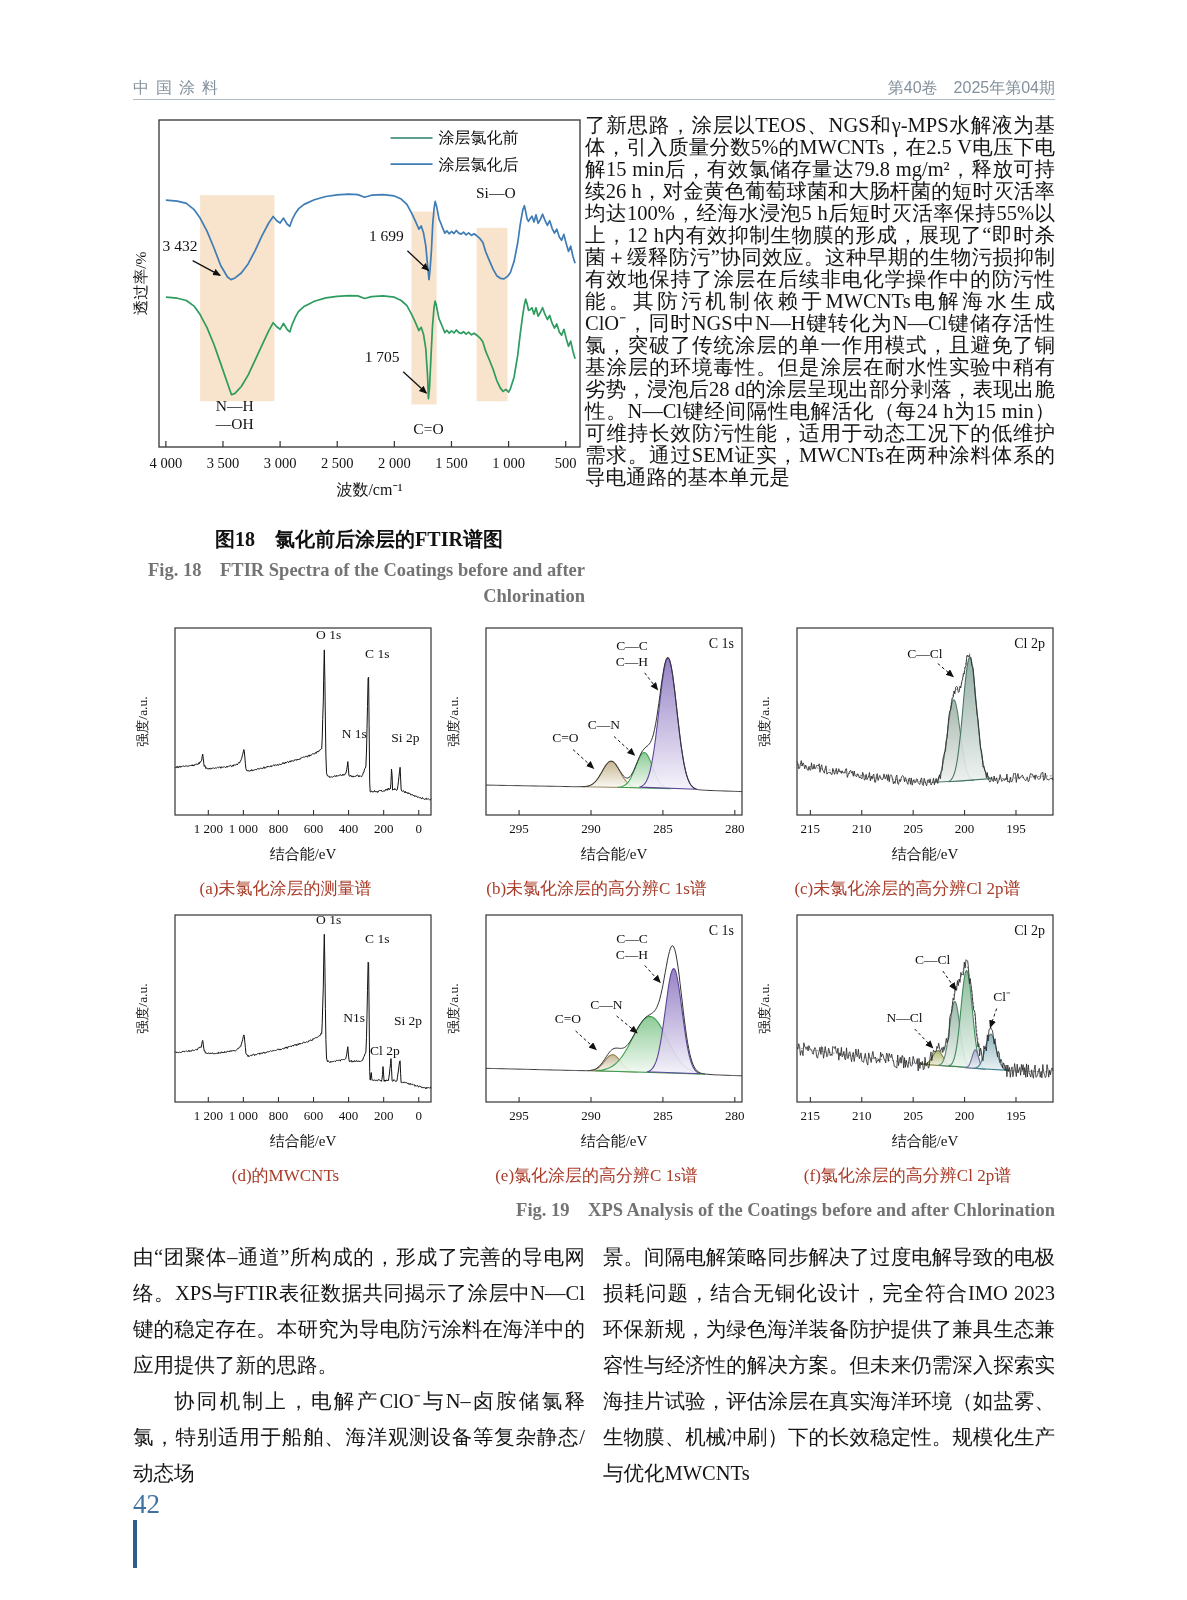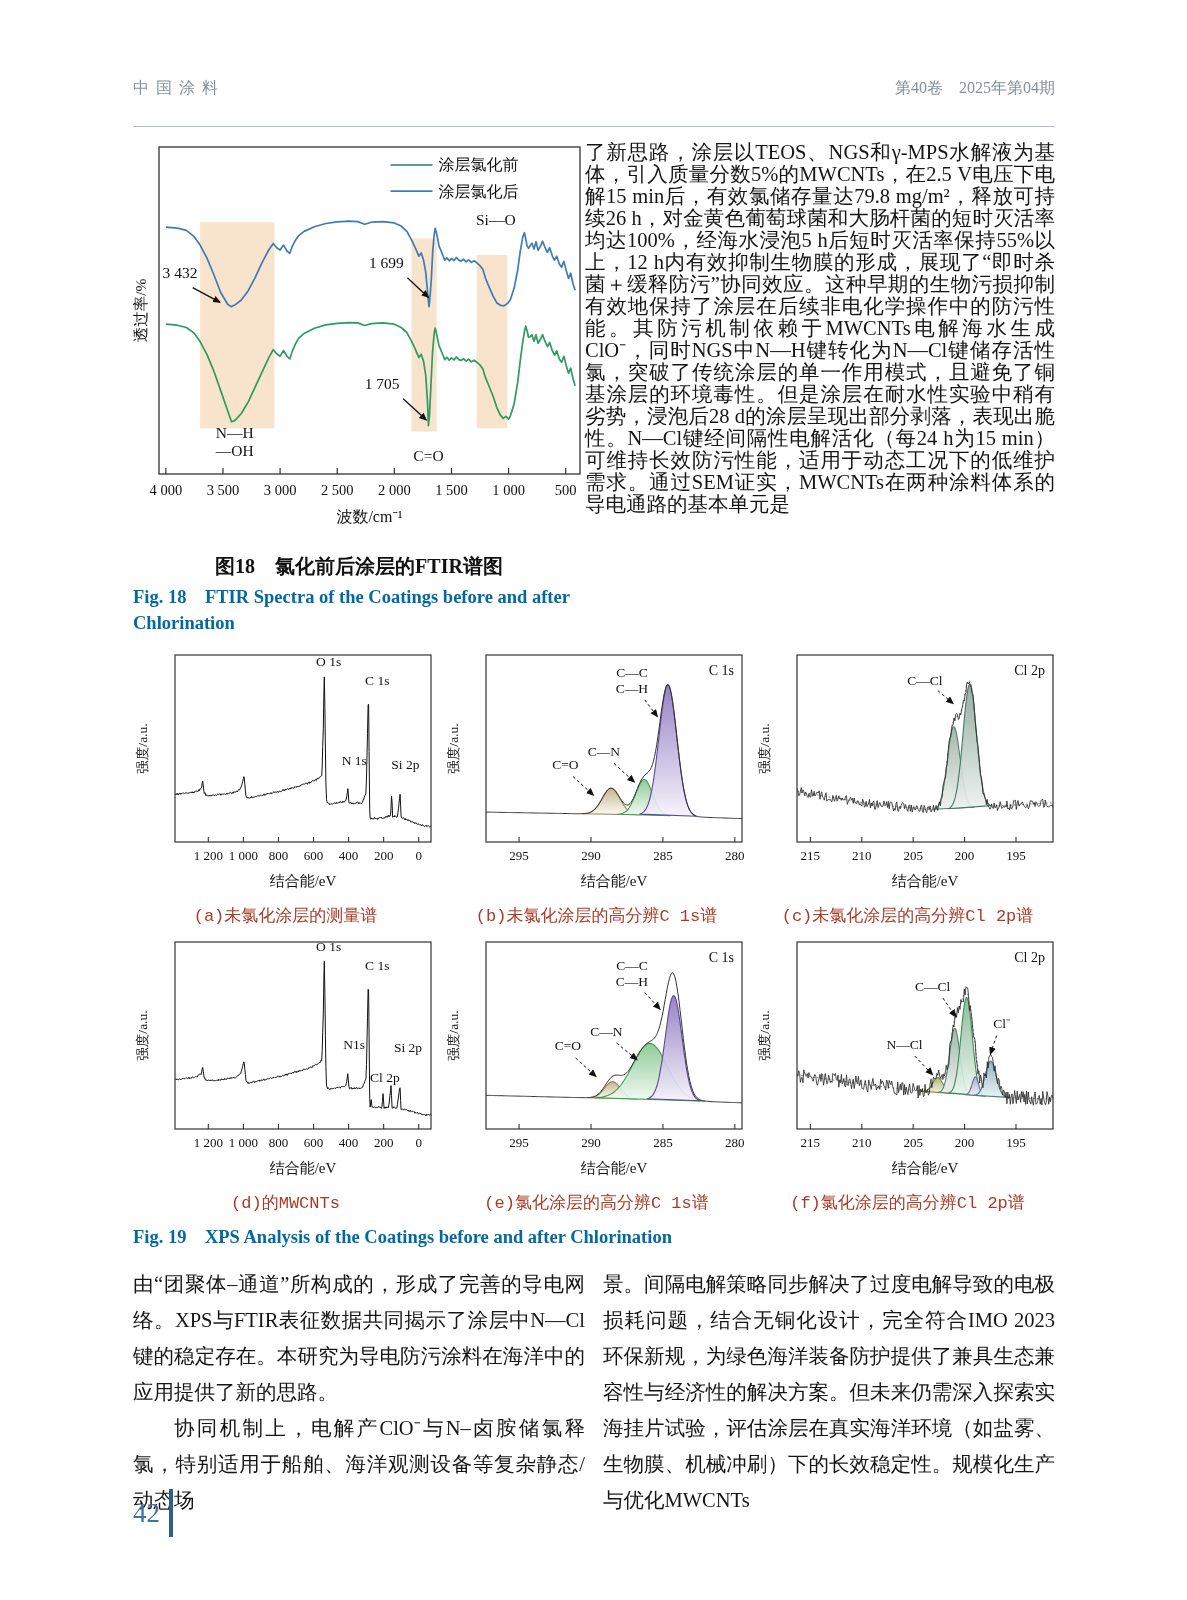--- a/index.html
+++ b/index.html
@@ -1,34 +1,34 @@
 <!DOCTYPE html>
 <html><head>
 <meta charset="utf-8">
 <style>
   html,body{margin:0;padding:0;background:#ffffff;}
   .page{position:relative;width:1187px;height:1600px;margin:0 auto;background:#fff;box-sizing:border-box;
         padding:78px 132px 0 133px;overflow:hidden;font-family:"Liberation Serif",serif;color:#151515;}
-  .header{display:flex;justify-content:space-between;align-items:center;font-family:Liberation Serif, serif;
-          font-size:16px;color:#84919d;padding-bottom:27px;border-bottom:1.6px solid #b3bec7;}
+  .header{display:flex;justify-content:space-between;align-items:center;font-family:Liberation Sans, sans-serif;
+          font-size:16px;color:#84919d;padding-bottom:0;border-bottom:1.6px solid #b3bec7;}
   .journal{letter-spacing:7px;}
   .top-grid{display:grid;grid-template-columns:452px 1fr;column-gap:0;margin-top:14px;}
   figure{margin:0;}
   .cap-zh{text-align:center;font-family:Liberation Serif, serif;font-weight:700;font-size:20px;color:#111;margin-top:10px;}
-  .cap-en{text-align:left;font-weight:700;font-size:18.5px;line-height:26px;margin-top:4px;color:#0369a1;}
+  .cap-en{text-align:right;font-weight:700;font-size:18.5px;line-height:26px;margin-top:4px;color:#737373;}
   .body-text{font-size:20.5px;text-align:justify;color:#151515;}
   .right-top{line-height:22px;}
   .fig19{margin-top:12px;}
   .xps-grid{display:grid;grid-template-columns:repeat(3,1fr);column-gap:6px;row-gap:2px;}
   .panel{text-align:center;}
-  .red-cap{color:#a93b28;font-size:17px;margin:0 0 6px;font-family:Liberation Mono, monospace;}
+  .red-cap{color:#a93b28;font-size:17px;margin:0 0 6px;}
   .bottom-grid{display:grid;grid-template-columns:1fr 1fr;column-gap:18px;margin-top:16px;}
   .bottom-grid p{margin:0;line-height:36px;}
   .indent{text-indent:2em;}
-  .footer{position:absolute;left:133px;top:1489px;display:flex;align-items:center;}
+  .footer{position:absolute;left:133px;top:1489px;display:flex;flex-direction:column;}
   .pagenum{font-size:27px;color:#41719f;margin-right:9px;}
   .vbar{display:inline-block;width:4px;height:48px;background:#2f5e8d;margin-right:10px;}
   .sec-zh{font-size:20px;font-weight:700;color:#1d3a56;font-family:"Liberation Sans",sans-serif;}
   .sec-en{font-size:12.5px;color:#54779c;margin-top:2px;}
   svg{display:inline-block;}
 </style>
 </head>
 <body>
 
 <div class="page">

